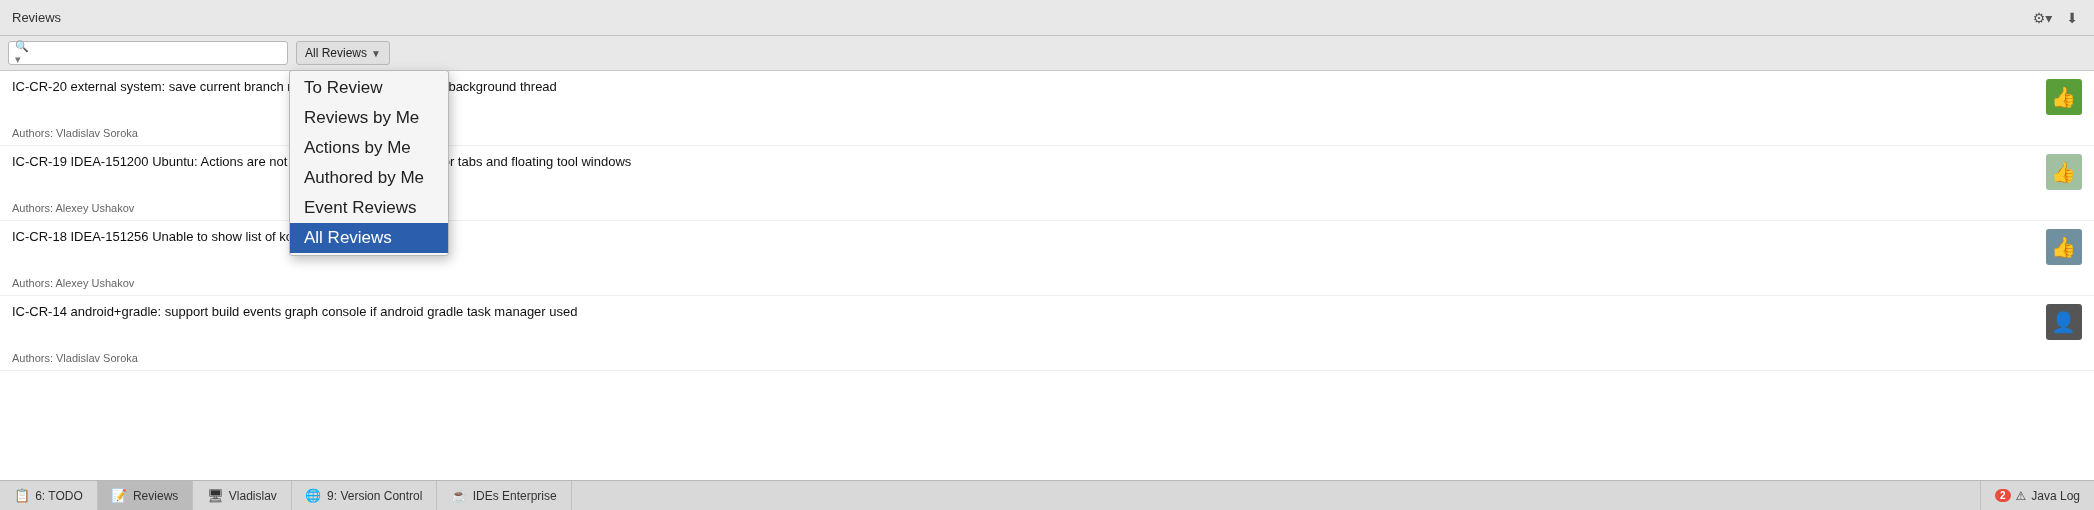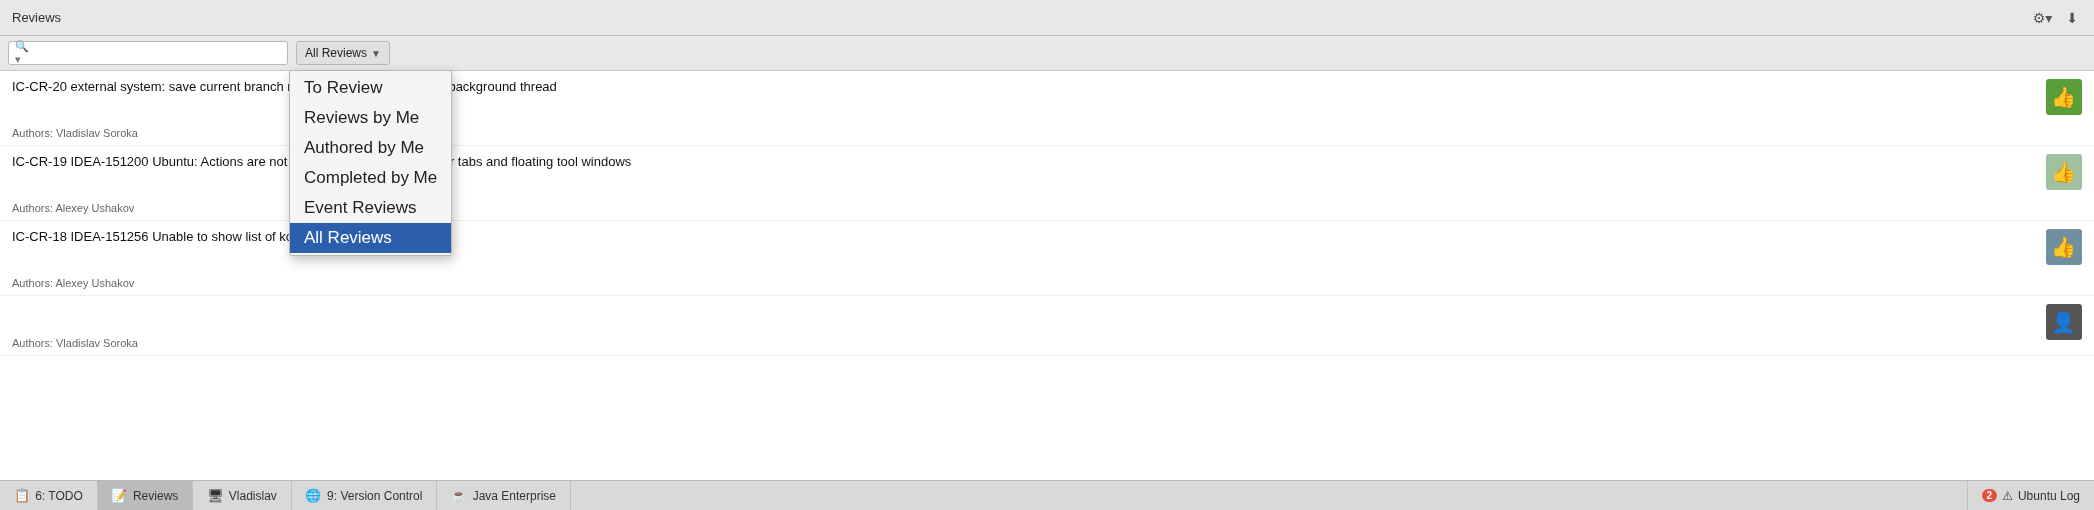--- a/index.html
+++ b/index.html
@@ -248,22 +248,22 @@
   </div>
   <button class="filter-btn">
     <span>All Reviews</span>
     <span class="arrow">▼</span>
   </button>
 
   <div class="dropdown-menu">
 
   <div class="dropdown-item">To Review</div>
       <div class="dropdown-item">Reviews by Me</div>
+      <div class="dropdown-item">Actions by Me</div>
       <div class="dropdown-item">Authored by Me</div>
-      <div class="dropdown-item">Completed by Me</div>
       <div class="dropdown-item">Event Reviews</div>
       <div class="dropdown-item selected">All Reviews</div>
     </div>
 </div>
 
 <div class="content">
   <ul class="review-list">
 
   <li class="review-item">
         <div class="review-left">
@@ -281,20 +281,21 @@
       </li>
       <li class="review-item">
         <div class="review-left">
           <div class="review-title">IC-CR-18  IDEA-151256 Unable to show list of kotlin classes in minor IDEs</div>
           <div class="review-authors">Authors: Alexey Ushakov</div>
         </div>
         <div class="review-avatar" style="background:#7090a0; color:white;">👍</div>
       </li>
       <li class="review-item">
         <div class="review-left">
+          <div class="review-title">IC-CR-14  android+gradle: support build events graph console if android gradle task manager used</div>
           <div class="review-authors">Authors: Vladislav Soroka</div>
         </div>
         <div class="review-avatar" style="background:#555; color:white;">👤</div>
       </li>
     </ul>
 </div>
 
 <div class="status-bar">
   <div class="status-bar-left">
 
@@ -309,24 +310,24 @@
       <div class="status-tab">
         <span class="tab-icon">🖥</span>
         <span> Vladislav</span>
       </div>
       <div class="status-tab">
         <span class="tab-icon">🌐</span>
         <span>9: Version Control</span>
       </div>
       <div class="status-tab">
         <span class="tab-icon">☕</span>
-        <span> Java Enterprise</span>
+        <span> IDEs Enterprise</span>
       </div>
     </div>
   <div class="status-bar-right">
 
   <div class="status-tab-right">
         <span class="badge">2</span>
         <span class="tab-icon">⚠</span>
-        <span>Ubuntu Log</span>
+        <span>Java Log</span>
       </div>
     </div>
 </div>
 
 </body></html>

